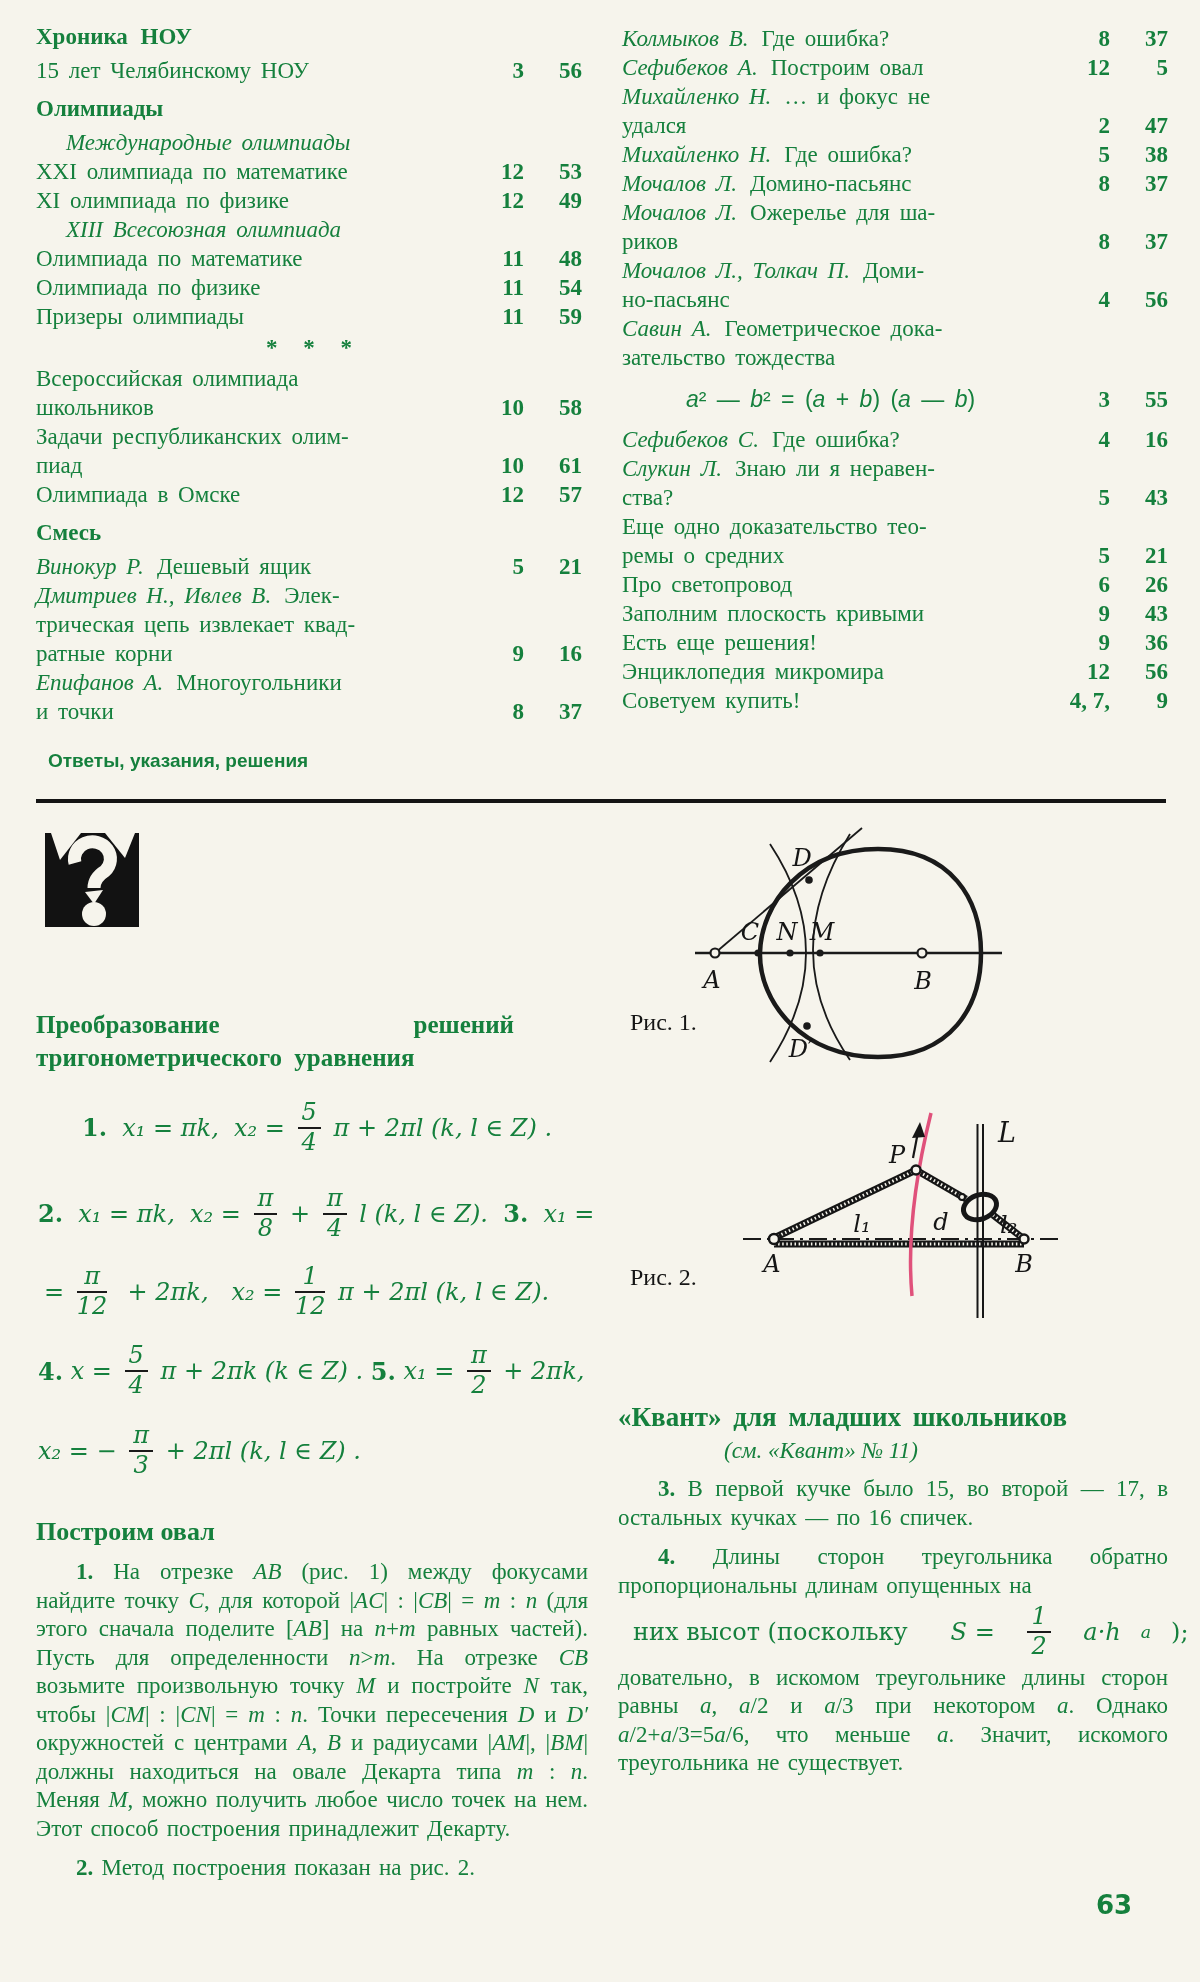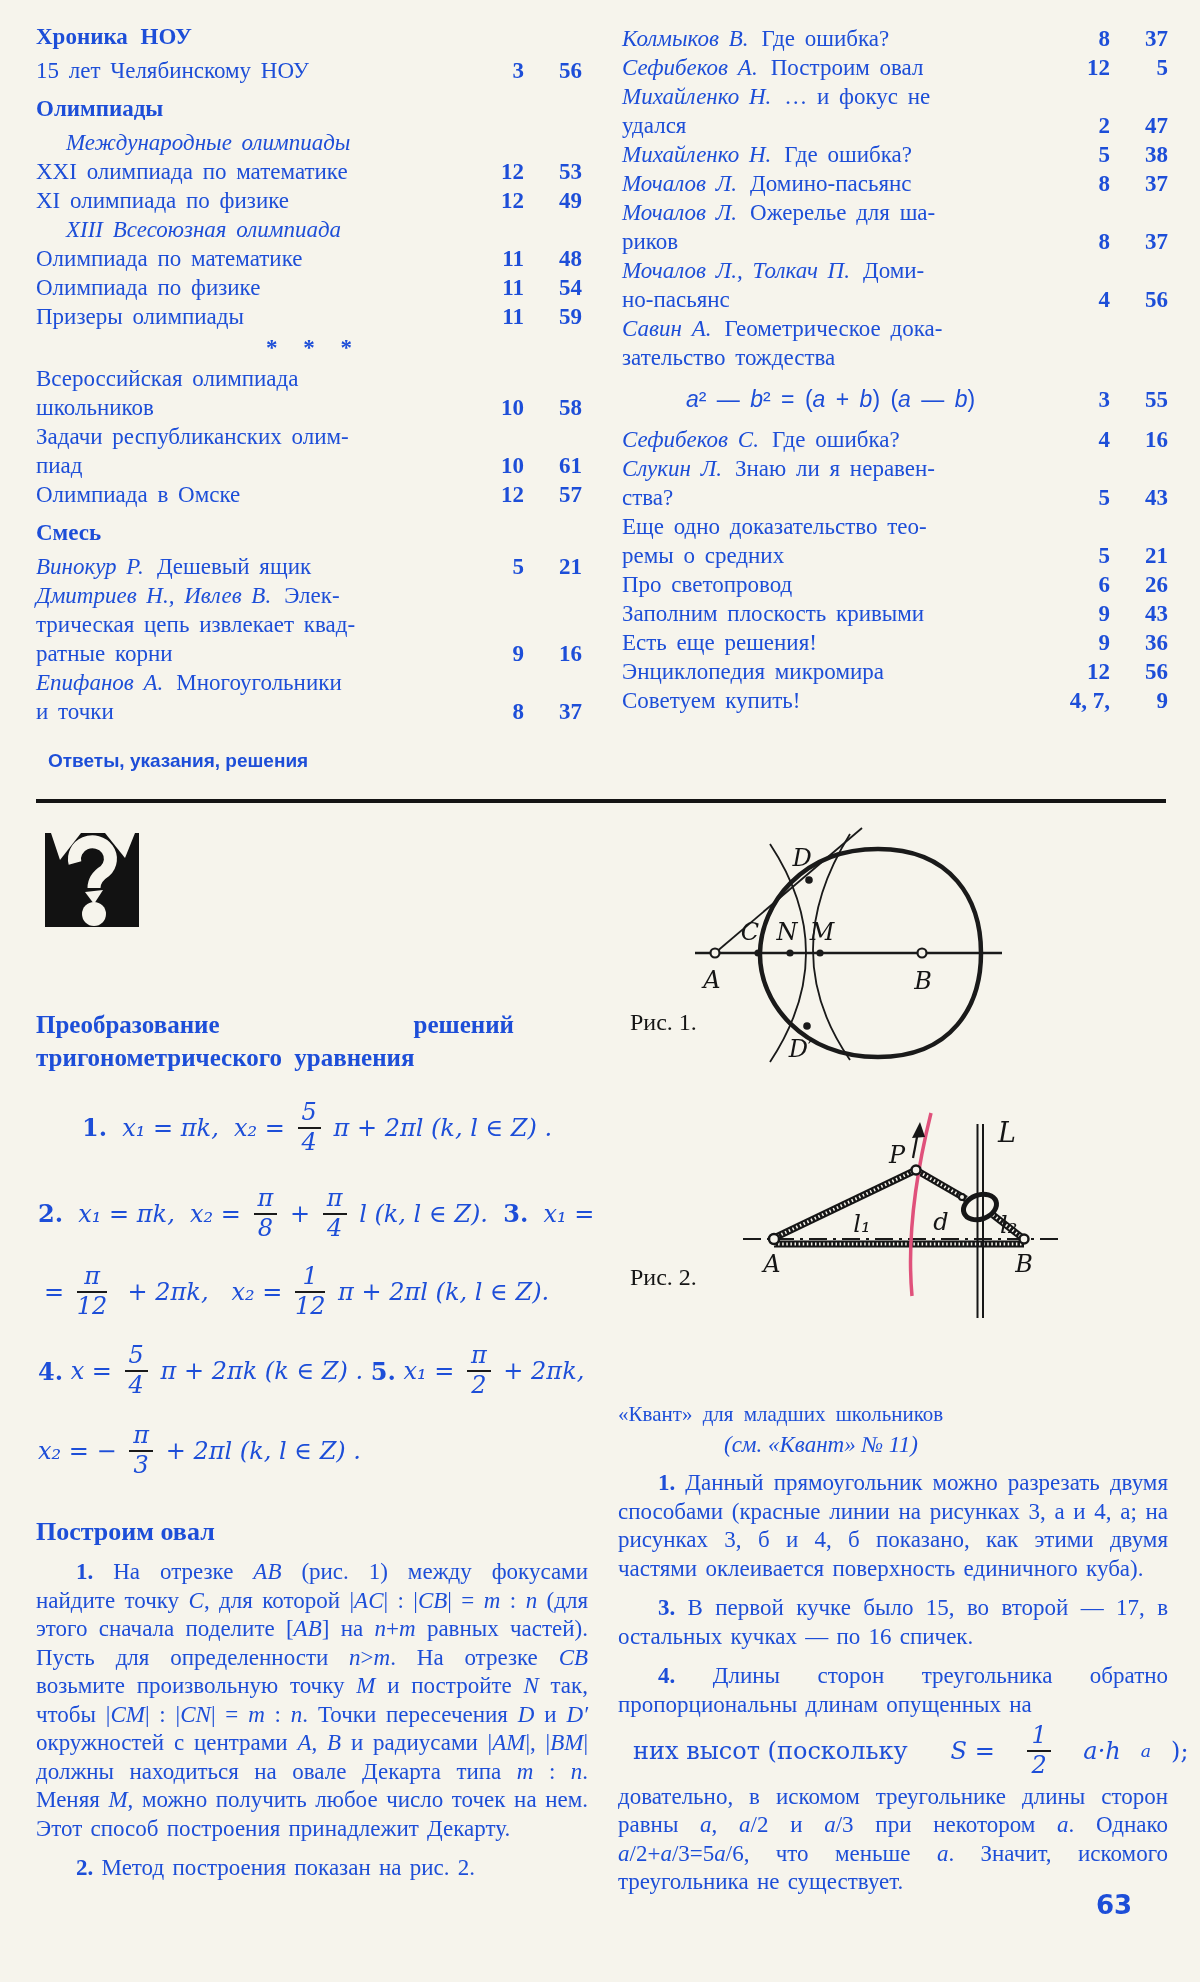--- a/index.html
+++ b/index.html
@@ -1,16 +1,16 @@
 <!DOCTYPE html>
 <html><head>
 <meta charset="utf-8">
 <style>
   html,body{margin:0;padding:0;background:#e8e6df;}
-  .page{position:relative;width:1200px;height:1982px;background:#f6f4ec;color:#1d4ed8;
+  .page{position:relative;width:1200px;height:1982px;background:#f6f4ec;color:#15803d;
         font-family:"Liberation Serif",serif;overflow:hidden;}
   
   .toc-col{position:absolute;font-size:23px;line-height:29px;}
   .toc-left{left:36px;top:22px;width:546px;}
   .toc-right{left:622px;top:24px;width:546px;}
   .trow{display:flex;align-items:flex-end;gap:44px;}
   .tt{flex:1;text-align:justify;padding-right:8px;word-spacing:4px;}
   .ti{white-space:pre-line;}
   .au{font-style:italic;margin-right:13px;}
   .nums{display:flex;font-weight:700;flex:0 0 104px;}
@@ -46,21 +46,21 @@
   .oval-h{margin-top:38px;font-weight:700;font-size:26px;}
   .para{font-size:23px;line-height:28.5px;text-align:justify;text-indent:40px;margin-top:11px;word-spacing:2.5px;}
   
   .fig1{position:absolute;left:600px;top:818px;}
   .fig2{position:absolute;left:600px;top:1078px;}
   .figlabel{font:italic 24px "DejaVu Serif",serif;fill:#151515;}
   .figlabel.big{font-size:27px;}
   .figcapt{font:24px "Liberation Serif",serif;fill:#151515;}
   
   .kv-col{position:absolute;left:618px;top:1402px;width:550px;}
-  .kv-h{font-weight:400;font-size:21px;word-spacing:5px;}
+  .kv-h{font-weight:700;font-size:27px;word-spacing:5px;}
   .kv-see{font-style:italic;font-size:23px;padding-left:106px;margin:5px 0 0;}
   .p4b{margin:4px 15px;gap:20px;}
   .pageno{position:absolute;left:1096px;top:1890px;font-family:"DejaVu Sans",sans-serif;
           font-weight:700;font-size:26px;}
 </style>
 </head>
 <body>
 
 <div class="page">
 
@@ -409,21 +409,20 @@
         <span class="ft"> + 2πl (k, l ∈ Z) .</span>
       </div>
     <div class="oval-h">Построим овал</div>
     <div class="para"><b>1.</b> На отрезке <i>AB</i> (рис. 1) между фокусами найдите точку <i>C</i>, для которой |<i>AC</i>| : |<i>CB</i>| = <i>m</i> : <i>n</i> (для этого сначала поделите [<i>AB</i>] на <i>n</i>+<i>m</i> равных частей). Пусть для определенности <i>n</i>&gt;<i>m</i>. На отрезке <i>CB</i> возьмите произвольную точку <i>M</i> и постройте <i>N</i> так, чтобы |<i>CM</i>| : |<i>CN</i>| = <i>m</i> : <i>n</i>. Точки пересечения <i>D</i> и <i>D′</i> окружностей с центрами <i>A</i>, <i>B</i> и радиусами |<i>AM</i>|, |<i>BM</i>| должны находиться на овале Декарта типа <i>m</i> : <i>n</i>. Меняя <i>M</i>, можно получить любое число точек на нем. Этот способ построения принадлежит Декарту.</div>
     <div class="para"><b>2.</b> Метод построения показан на рис. 2.</div>
   </div>
 
   <div class="kv-col">
     <div class="kv-h">«Квант» для младших школьников</div>
     <div class="kv-see">(см. «Квант» № 11)</div>
-    <div class="para"><b>1.</b> Данный прямоугольник можно разрезать двумя способами (красные линии на рисунках 3, а и 4, а; на рисунках 3, б и 4, б показано, как этими двумя частями оклеивается поверхность единичного куба).</div>
     <div class="para"><b>3.</b> В первой кучке было 15, во второй — 17, в остальных кучках — по 16 спичек.</div>
     <div class="para"><b>4.</b> Длины сторон треугольника обратно пропорциональны длинам опущенных на</div>
     <div class="fline p4b">
         <span class="fr">них высот (поскольку   </span>
         <span class="ft">S = </span>
         <span class="frac"><span class="fn">1</span><span class="fd">2</span></span>
         <span class="ft"> a·h</span>
         <sub class="fsub">a</sub>
         <span class="fr">);   сле-</span>
       </div>

